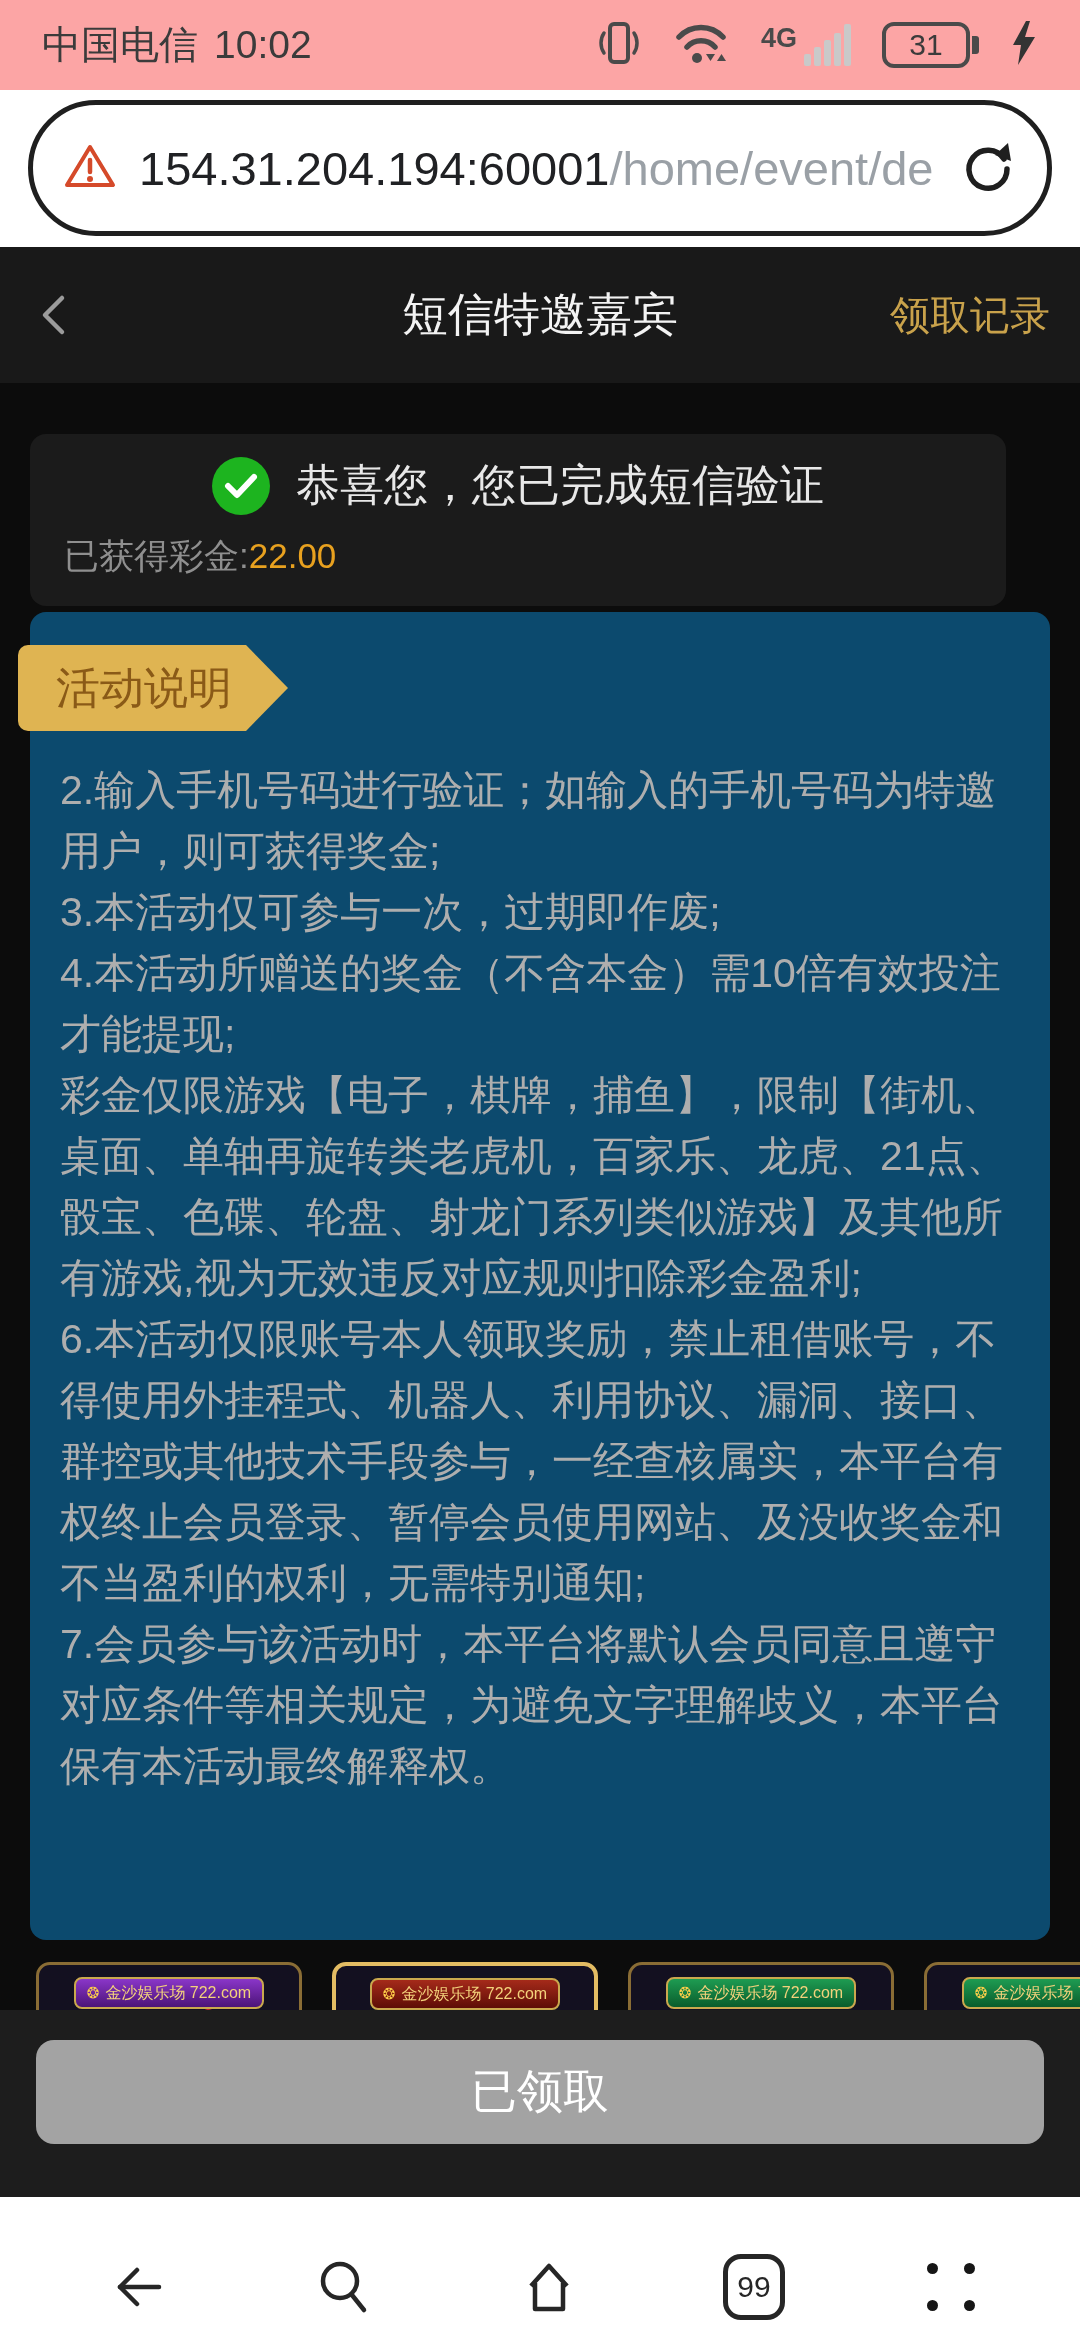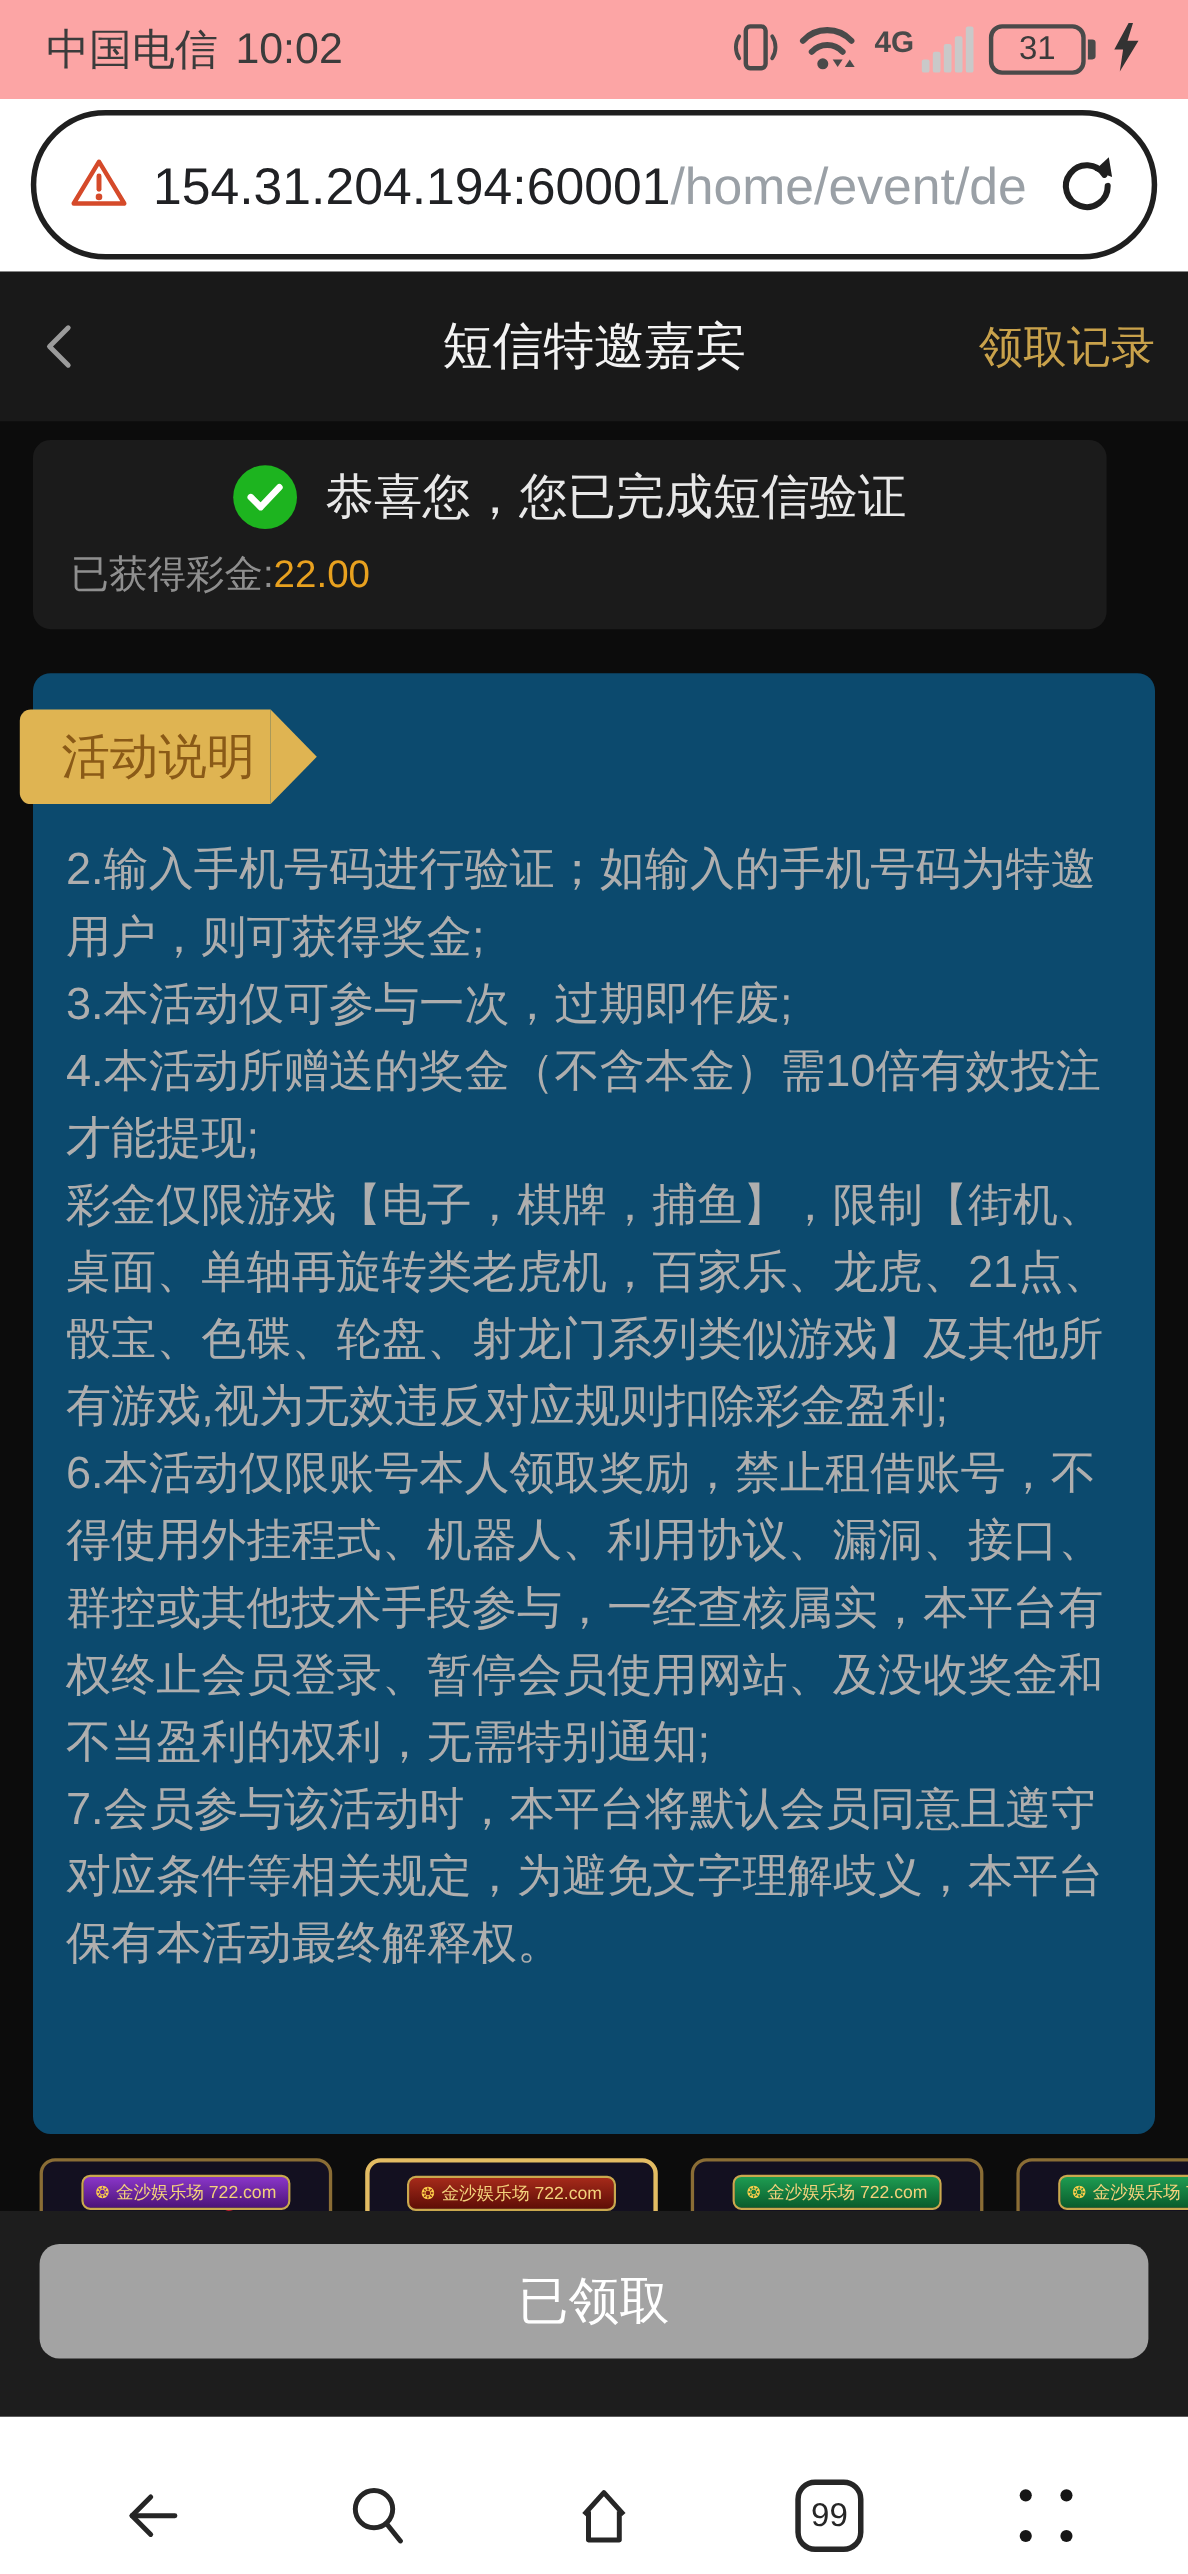--- a/index.html
+++ b/index.html
@@ -5,21 +5,21 @@
   html,body{margin:0;padding:0;background:#000;}
   .screen{
     position:relative;width:1080px;height:2340px;overflow:hidden;
     background:#0c0c0c;font-family:"Liberation Sans","DejaVu Sans",sans-serif;
     -webkit-font-smoothing:antialiased;
   }
   
   .statusbar{position:absolute;top:0;left:0;right:0;height:90px;background:#fca5a5;
     display:flex;align-items:center;justify-content:space-between;padding:0 42px;box-sizing:border-box;}
   .sb-left{display:flex;align-items:center;gap:16px;color:#3b3b3b;font-size:39px;}
-  .sb-right{display:flex;align-items:center;gap:14px;}
+  .sb-right{display:flex;align-items:center;gap:31px;}
   .sig-wrap{display:flex;align-items:flex-end;gap:3px;}
   .sig-4g{font-size:27px;font-weight:bold;color:#4a4a4a;margin-right:4px;transform:translateY(-12px);}
   .sig-bar{width:7px;background:#c9c9c9;border-radius:2px;}
   .battery{display:flex;align-items:center;}
   .batt-body{width:88px;height:46px;border:4px solid #4a4a4a;border-radius:12px;
     display:flex;align-items:center;justify-content:center;font-size:30px;color:#3b3b3b;box-sizing:border-box;}
   .batt-nub{width:7px;height:18px;background:#4a4a4a;border-radius:0 3px 3px 0;margin-left:2px;}
   
   .urlrow{position:absolute;top:90px;left:0;right:0;height:157px;background:#fff;}
   .urlpill{position:absolute;left:28px;right:28px;top:10px;height:136px;
@@ -29,21 +29,21 @@
   .url-host{color:#202124;}
   .url-path{color:#9aa0a6;}
   .reload-btn{flex:0 0 auto;background:none;border:none;padding:0;margin-left:4px;display:flex;}
   
   .appheader{position:absolute;top:247px;left:0;right:0;height:136px;background:#191919;
     display:flex;align-items:center;}
   .hdr-back{position:absolute;left:34px;top:44px;background:none;border:none;padding:0;display:flex;}
   .hdr-title{position:absolute;left:50%;transform:translateX(-50%);color:#f3f3f3;font-size:46px;}
   .hdr-action{position:absolute;right:30px;color:#c9a24b;font-size:40px;background:none;border:none;padding:0;font-family:inherit;}
   
-  .result-card{position:absolute;left:30px;top:400px;width:976px;height:172px;
+  .result-card{position:absolute;left:30px;top:434px;width:976px;height:172px;
     background:#1b1b1b;border-radius:16px;}
   .result-row{display:flex;align-items:center;justify-content:center;gap:26px;padding-top:22px;}
   .check-circle{width:58px;height:58px;border-radius:50%;background:#1db41f;
     display:flex;align-items:center;justify-content:center;flex:0 0 auto;}
   .result-msg{color:#e8e8e8;font-size:44px;}
   .bonus-line{position:absolute;left:34px;bottom:26px;font-size:35px;}
   .bonus-label{color:#8f8f8f;}
   .bonus-amount{color:#e8a11f;}
   
   .rules-card{position:absolute;left:30px;top:612px;width:1020px;height:1328px;

